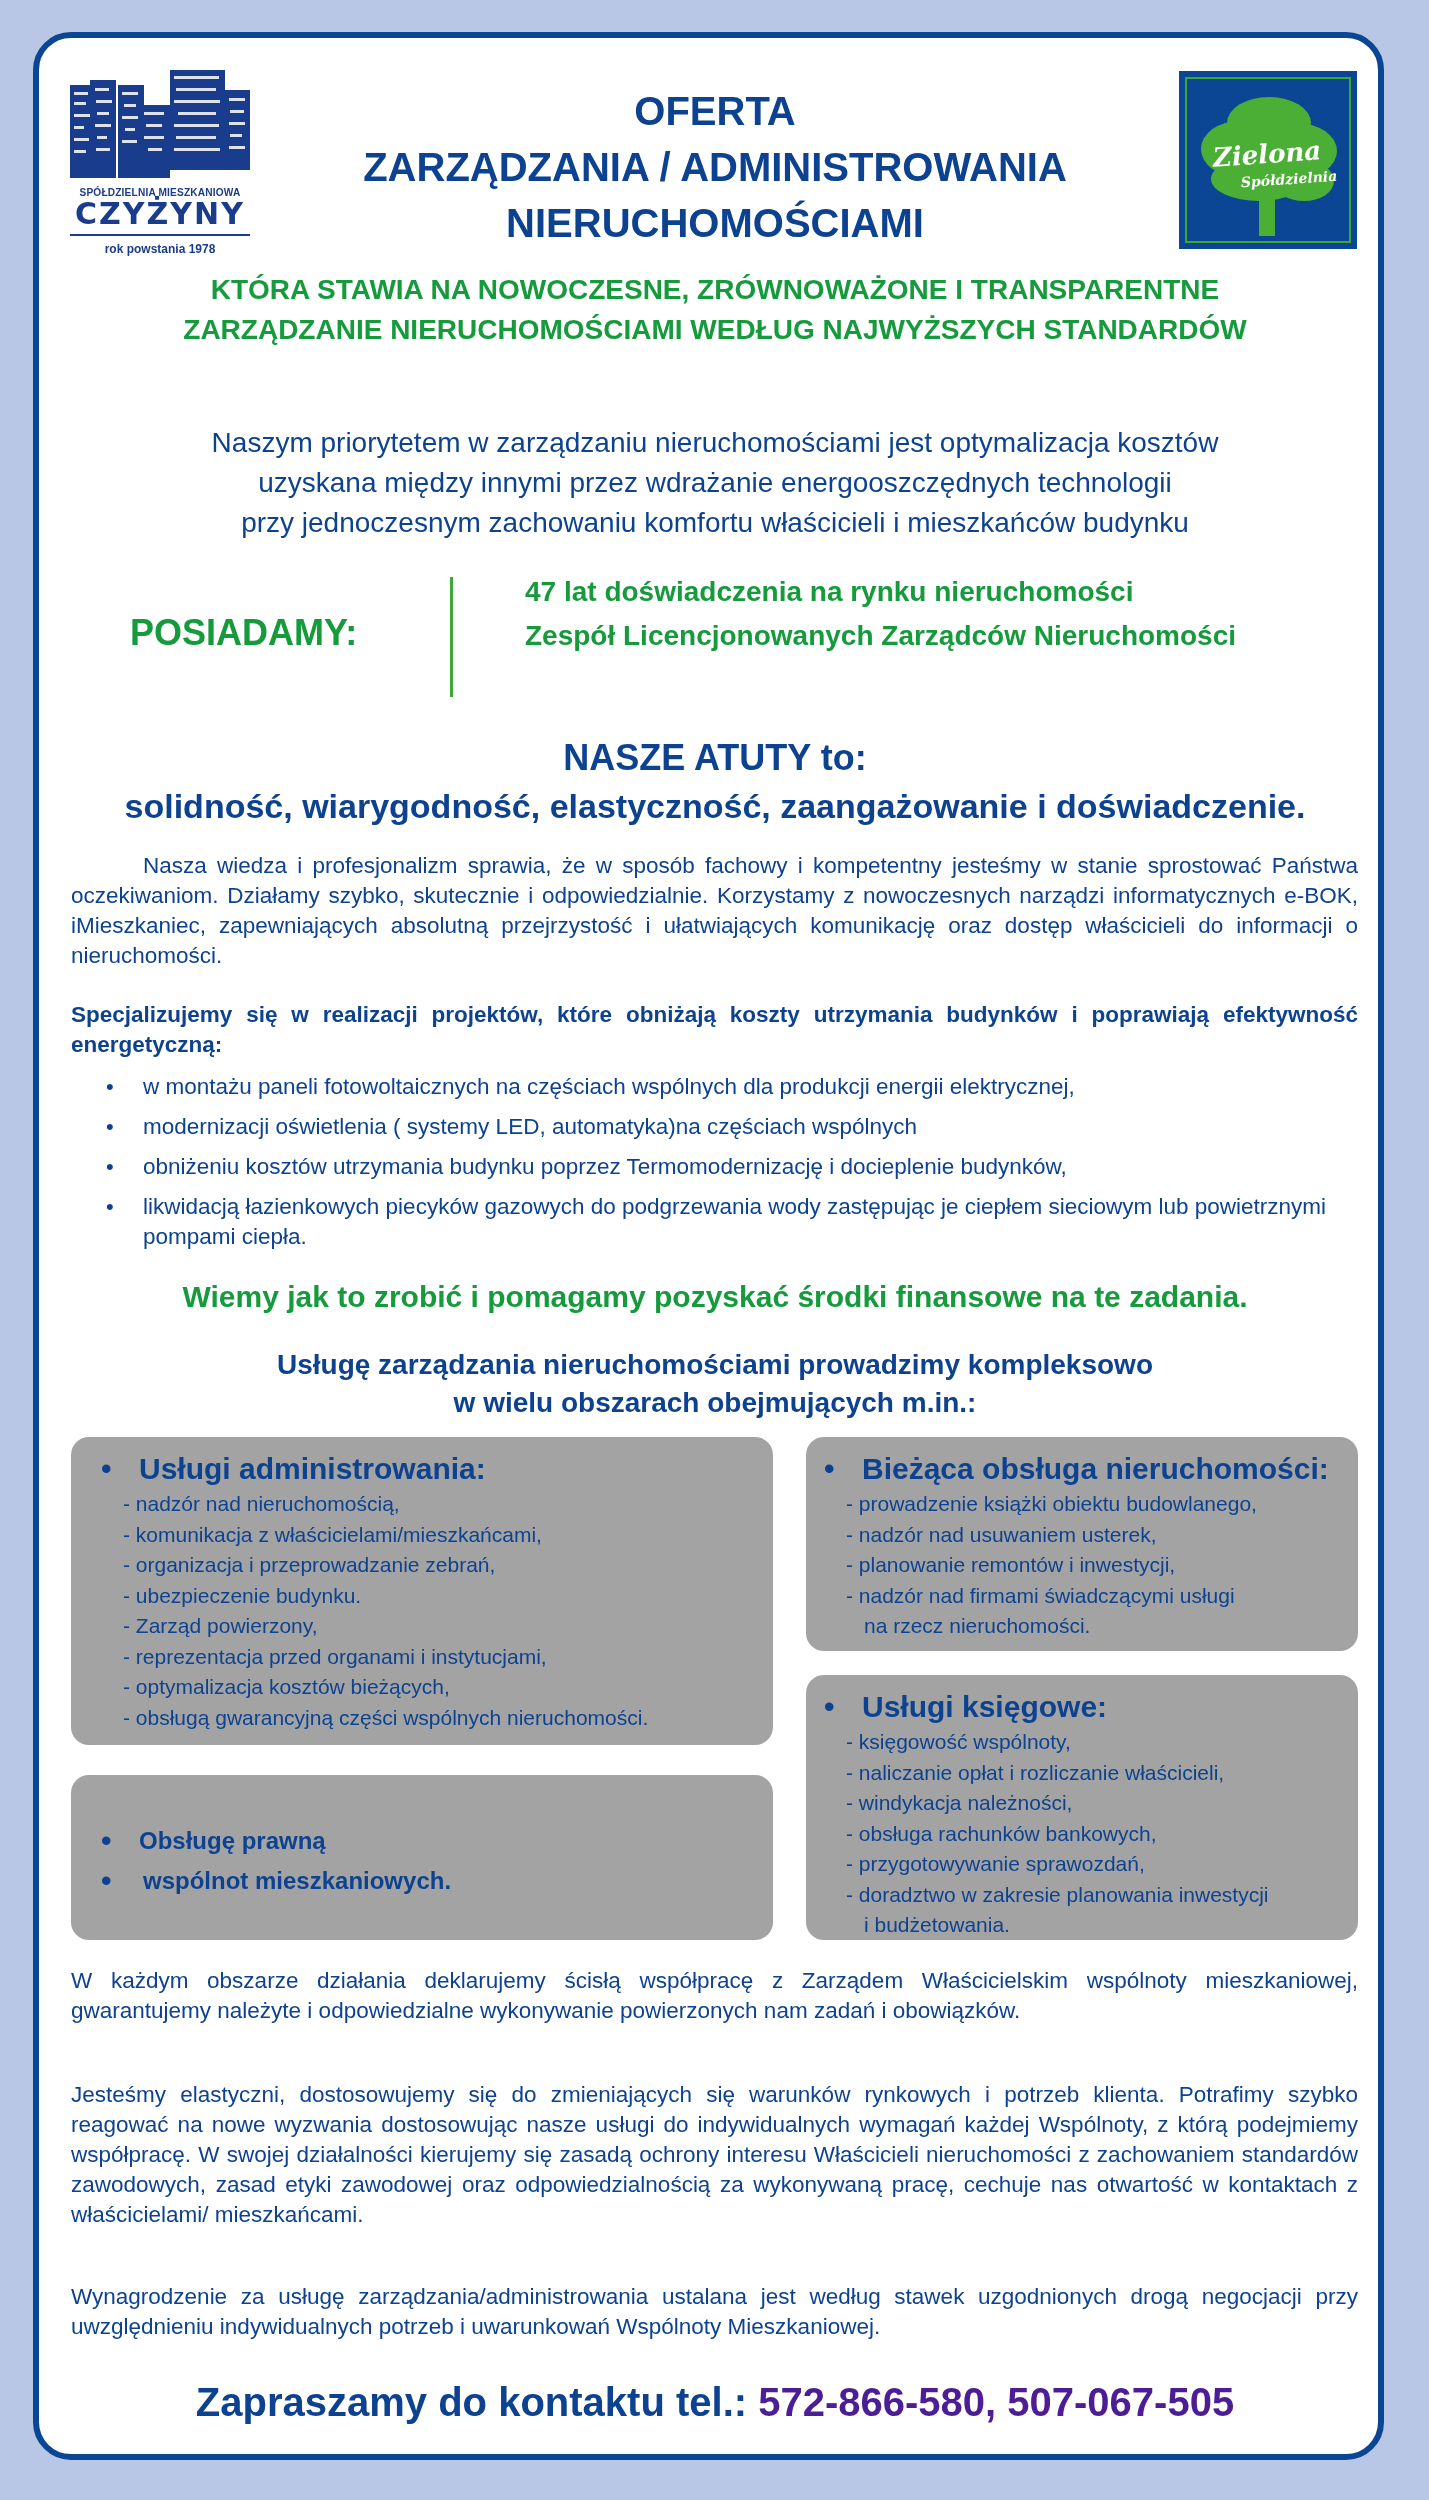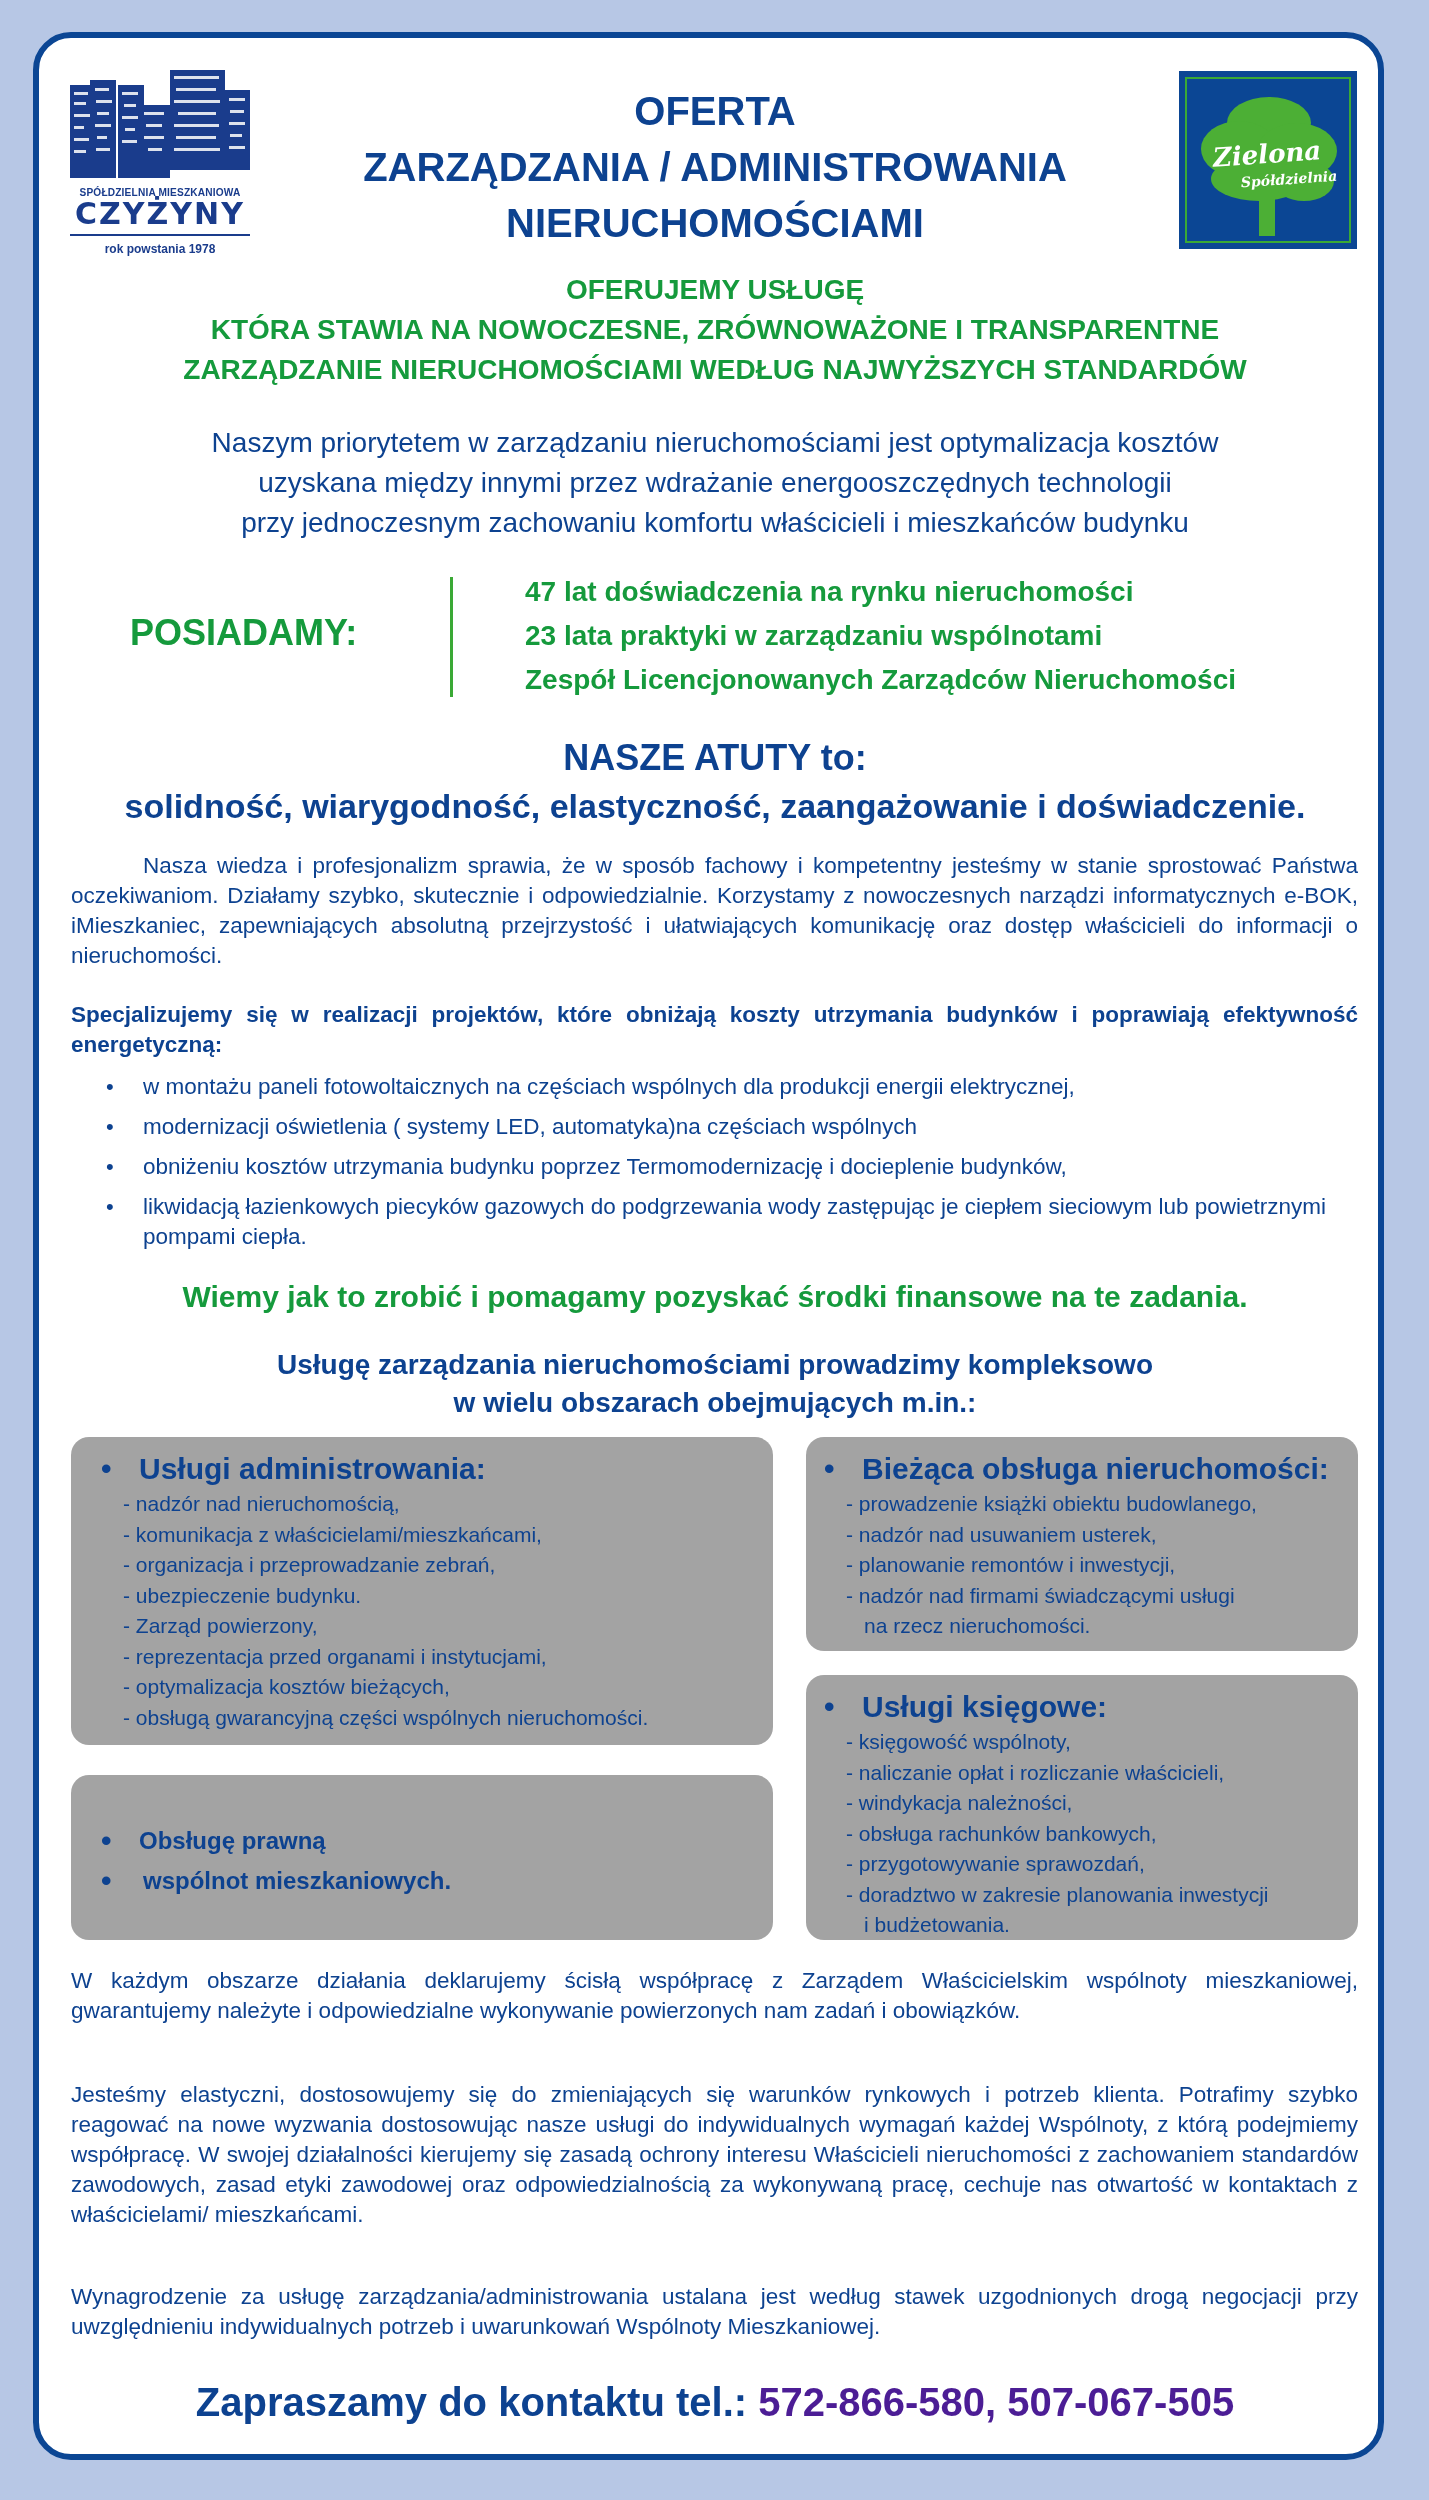--- a/index.html
+++ b/index.html
@@ -140,36 +140,34 @@
   <div class="spoldz">Spółdzielnia</div>
 </div>
 
 <div class="abs title center">
   <div>OFERTA</div>
   <div>ZARZĄDZANIA / ADMINISTROWANIA</div>
   <div>NIERUCHOMOŚCIAMI</div>
 </div>
 
 <div class="abs sub-green center">
-  <div>OFERUJEMY USŁUGĘ</div>
   <div>KTÓRA STAWIA NA NOWOCZESNE, ZRÓWNOWAŻONE I TRANSPARENTNE</div>
   <div>ZARZĄDZANIE NIERUCHOMOŚCIAMI WEDŁUG NAJWYŻSZYCH STANDARDÓW</div>
 </div>
 
 <div class="abs priority center">
   <div>Naszym priorytetem w zarządzaniu nieruchomościami jest optymalizacja kosztów</div>
   <div>uzyskana między innymi przez wdrażanie energooszczędnych technologii</div>
   <div>przy jednoczesnym zachowaniu komfortu właścicieli i mieszkańców budynku</div>
 </div>
 
 <div class="abs posiadamy">POSIADAMY:</div>
 <div class="abs vline"></div>
 <div class="abs pos-items">
   <div>47 lat doświadczenia na rynku nieruchomości</div>
-  <div>23 lata praktyki w zarządzaniu wspólnotami</div>
   <div>Zespół Licencjonowanych Zarządców Nieruchomości</div>
 </div>
 
 <div class="abs atuty-h center">NASZE ATUTY to:</div>
 <div class="abs atuty-l center">solidność, wiarygodność, elastyczność, zaangażowanie i doświadczenie.</div>
 
 <div class="abs para p1"><span class="indent"></span><span>Nasza wiedza i profesjonalizm sprawia, że w sposób fachowy i kompetentny jesteśmy w stanie sprostować Państwa oczekiwaniom. Działamy szybko, skutecznie i odpowiedzialnie. Korzystamy z nowoczesnych narządzi informatycznych e-BOK, iMieszkaniec, zapewniających absolutną przejrzystość i ułatwiających komunikację oraz dostęp właścicieli do informacji o nieruchomości.</span></div>
 
 <div class="abs para spec">Specjalizujemy się w realizacji projektów, które obniżają koszty utrzymania budynków i poprawiają efektywność energetyczną:</div>
 

